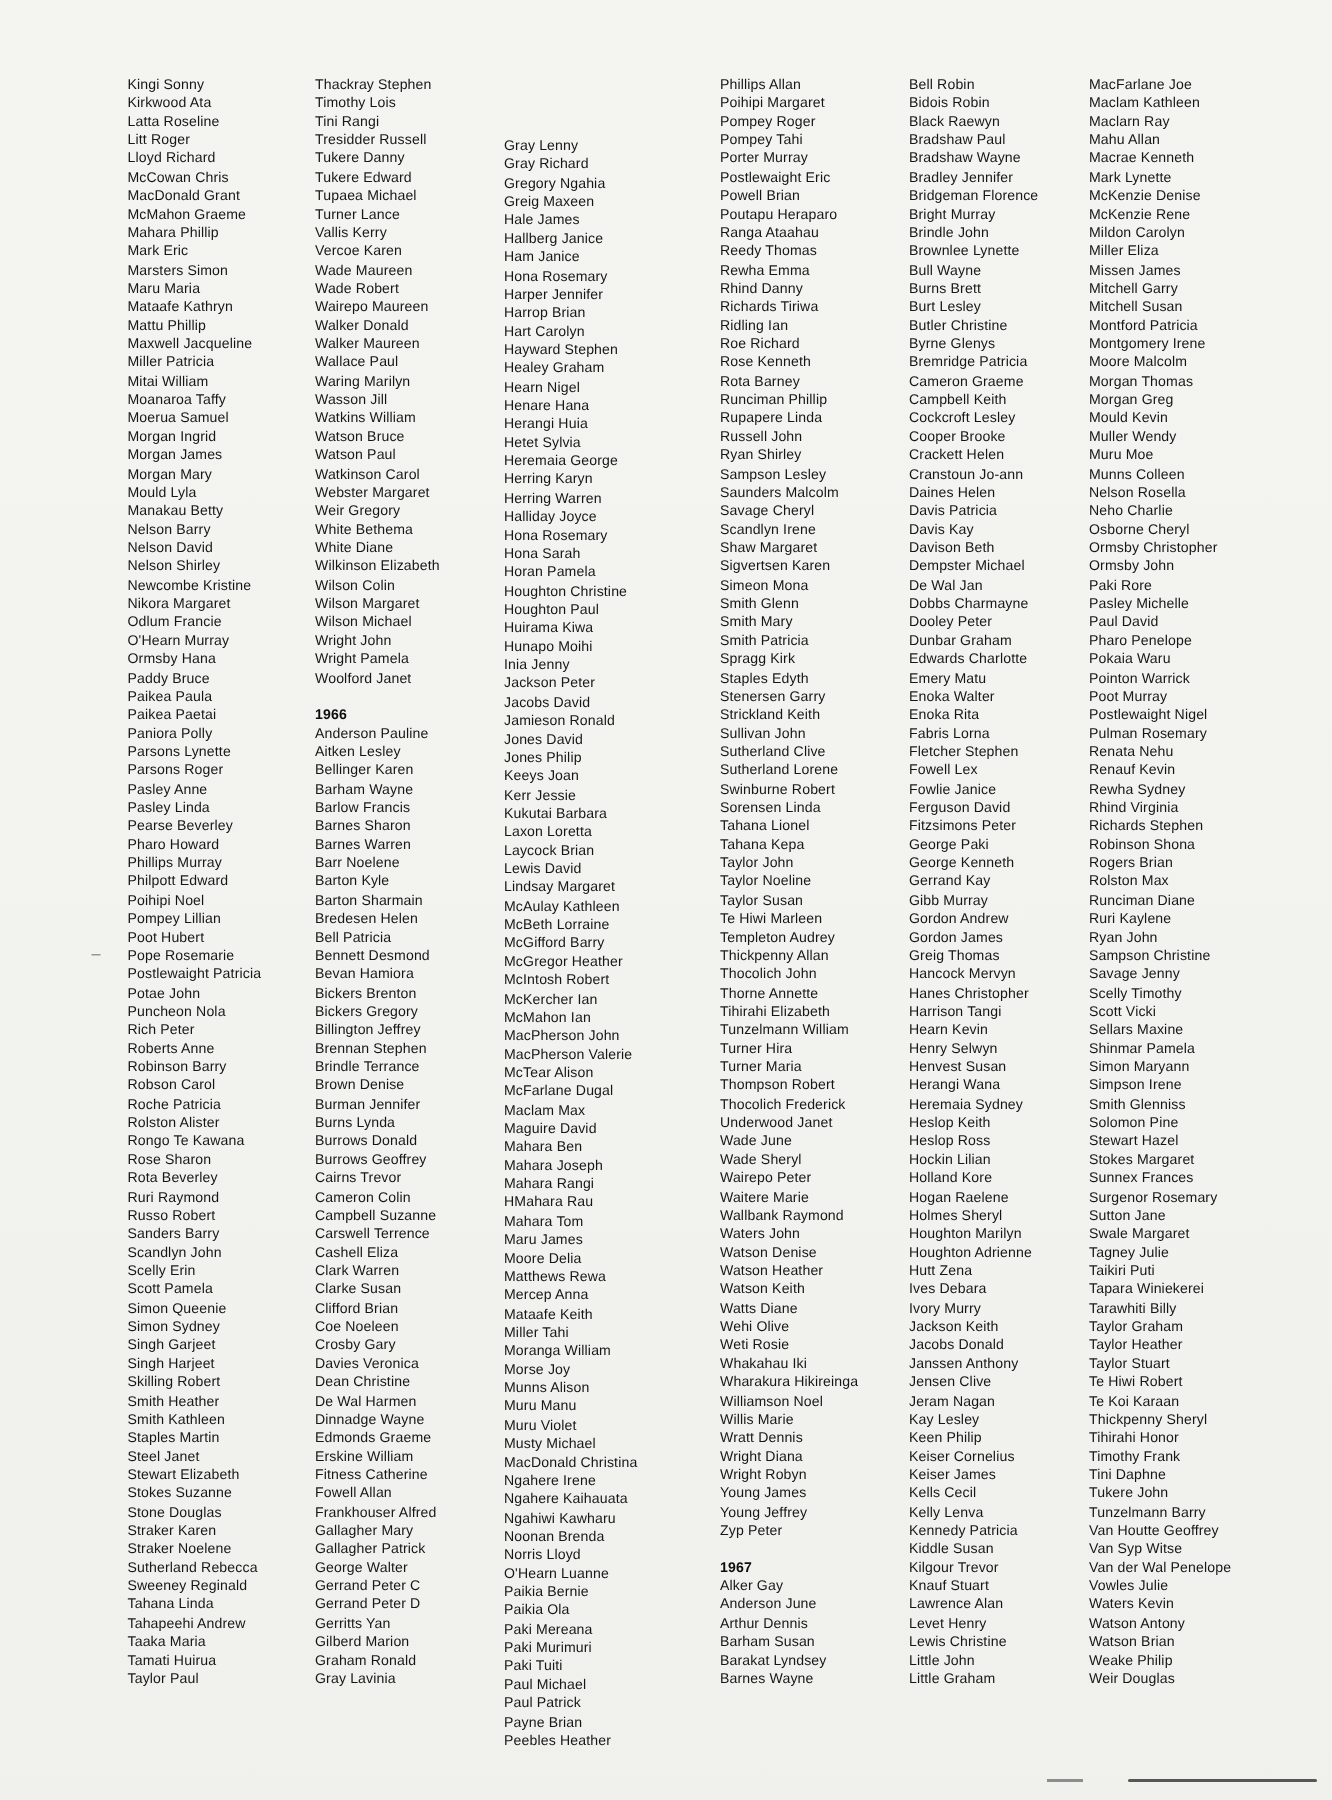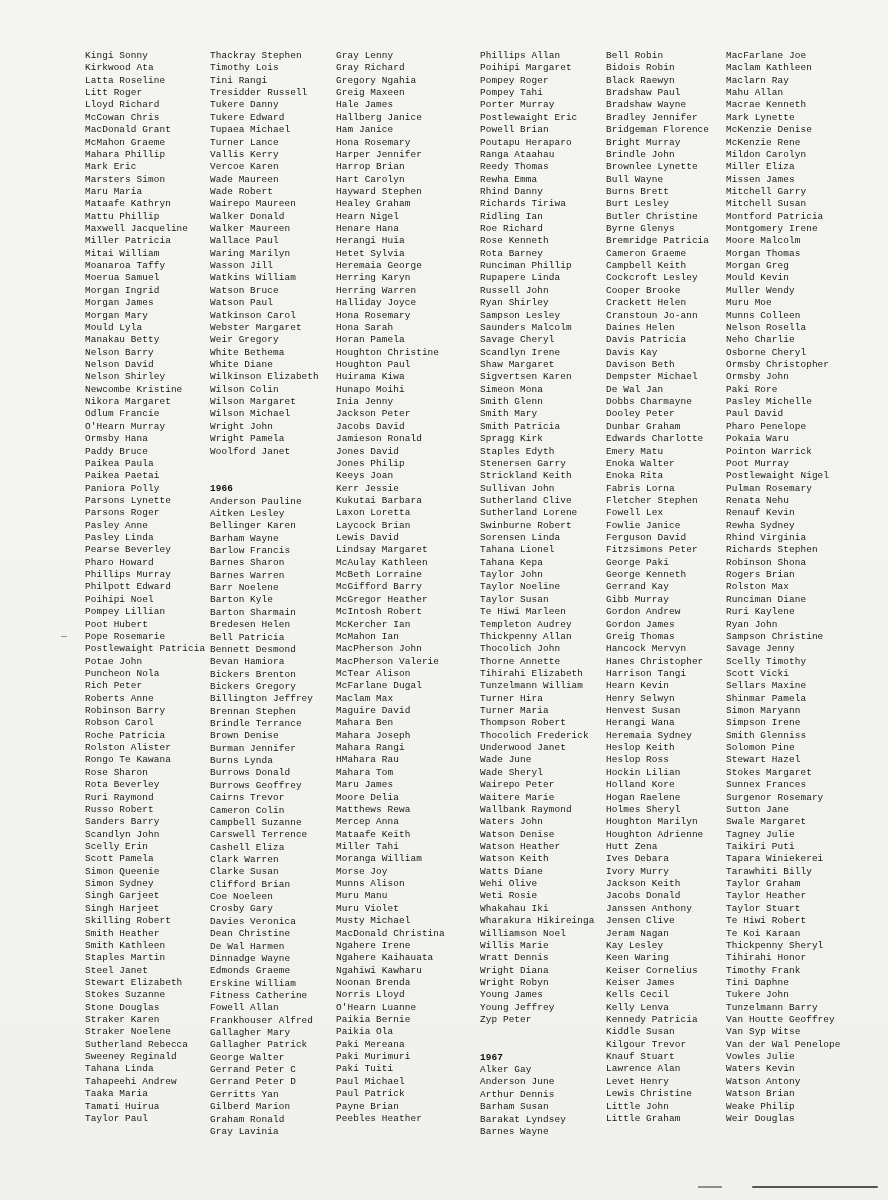--- a/index.html
+++ b/index.html
@@ -6,45 +6,45 @@
     margin: 0;
     padding: 0;
     background: #e8e8e6;
   }
   #page {
     position: relative;
     width: 888px;
     height: 1200px;
     background: linear-gradient(180deg, #f4f4f1 0%, #f2f2ef 60%, #f0f0ed 100%);
     overflow: hidden;
-    font-family: Liberation Mono, monospace;
+    font-family: Liberation Sans, sans-serif;
   }
   #columns {
     position: absolute;
     top: 50px;
     left: 0;
     width: 100%;
   }
   .col {
     position: absolute;
     top: 0;
     color: #161616;
     font-size: 9.4px;
     line-height: 12.36px;
     letter-spacing: 0.1px;
     white-space: nowrap;
   }
   .col:nth-child(1) { left: 85px;  width: 125px; }
   .col:nth-child(2) { left: 210px; width: 126px; }
-  .col:nth-child(3) { left: 336px; width: 142px; }
+  .col:nth-child(3) { left: 336px; width: 142px; margin-top: 41px; }
   .col:nth-child(4) { left: 480px; width: 122px; }
   .col:nth-child(5) { left: 578px; width: 114px; margin-left: 28px; }
   .col:nth-child(6) { left: 714px; width: 172px; margin-left: 12px; }
   .row { height: 12.36px; }
-  .row.year { font-weight: bold; color: #0d0d0d; margin-top: 13px; }
+  .row.year { font-weight: bold; color: #0d0d0d; }
   .artifact { position: absolute; background: #3c3c3a; }
   #artifact-dash-left   { left: 698px; top: 1186px; width: 24px;  height: 1.5px; opacity: .55; }
   #artifact-line-bottom { left: 752px; top: 1185.5px; width: 126px; height: 2.2px; opacity: .85; border-radius: 1px; }
   #artifact-tick-margin { left: 61px;  top: 636px;  width: 6px;   height: 1.3px; opacity: .5; }
 </style>
 </head>
 <body>
 
 <div id="page">
   <div id="columns">
@@ -471,21 +471,21 @@
         <div class="row">Houghton Adrienne</div>
         <div class="row">Hutt Zena</div>
         <div class="row">Ives Debara</div>
         <div class="row">Ivory Murry</div>
         <div class="row">Jackson Keith</div>
         <div class="row">Jacobs Donald</div>
         <div class="row">Janssen Anthony</div>
         <div class="row">Jensen Clive</div>
         <div class="row">Jeram Nagan</div>
         <div class="row">Kay Lesley</div>
-        <div class="row">Keen Waring</div>
+        <div class="row">Keen Philip</div>
         <div class="row">Keiser Cornelius</div>
         <div class="row">Keiser James</div>
         <div class="row">Kells Cecil</div>
         <div class="row">Kelly Lenva</div>
         <div class="row">Kennedy Patricia</div>
         <div class="row">Kiddle Susan</div>
         <div class="row">Kilgour Trevor</div>
         <div class="row">Knauf Stuart</div>
         <div class="row">Lawrence Alan</div>
         <div class="row">Levet Henry</div>

